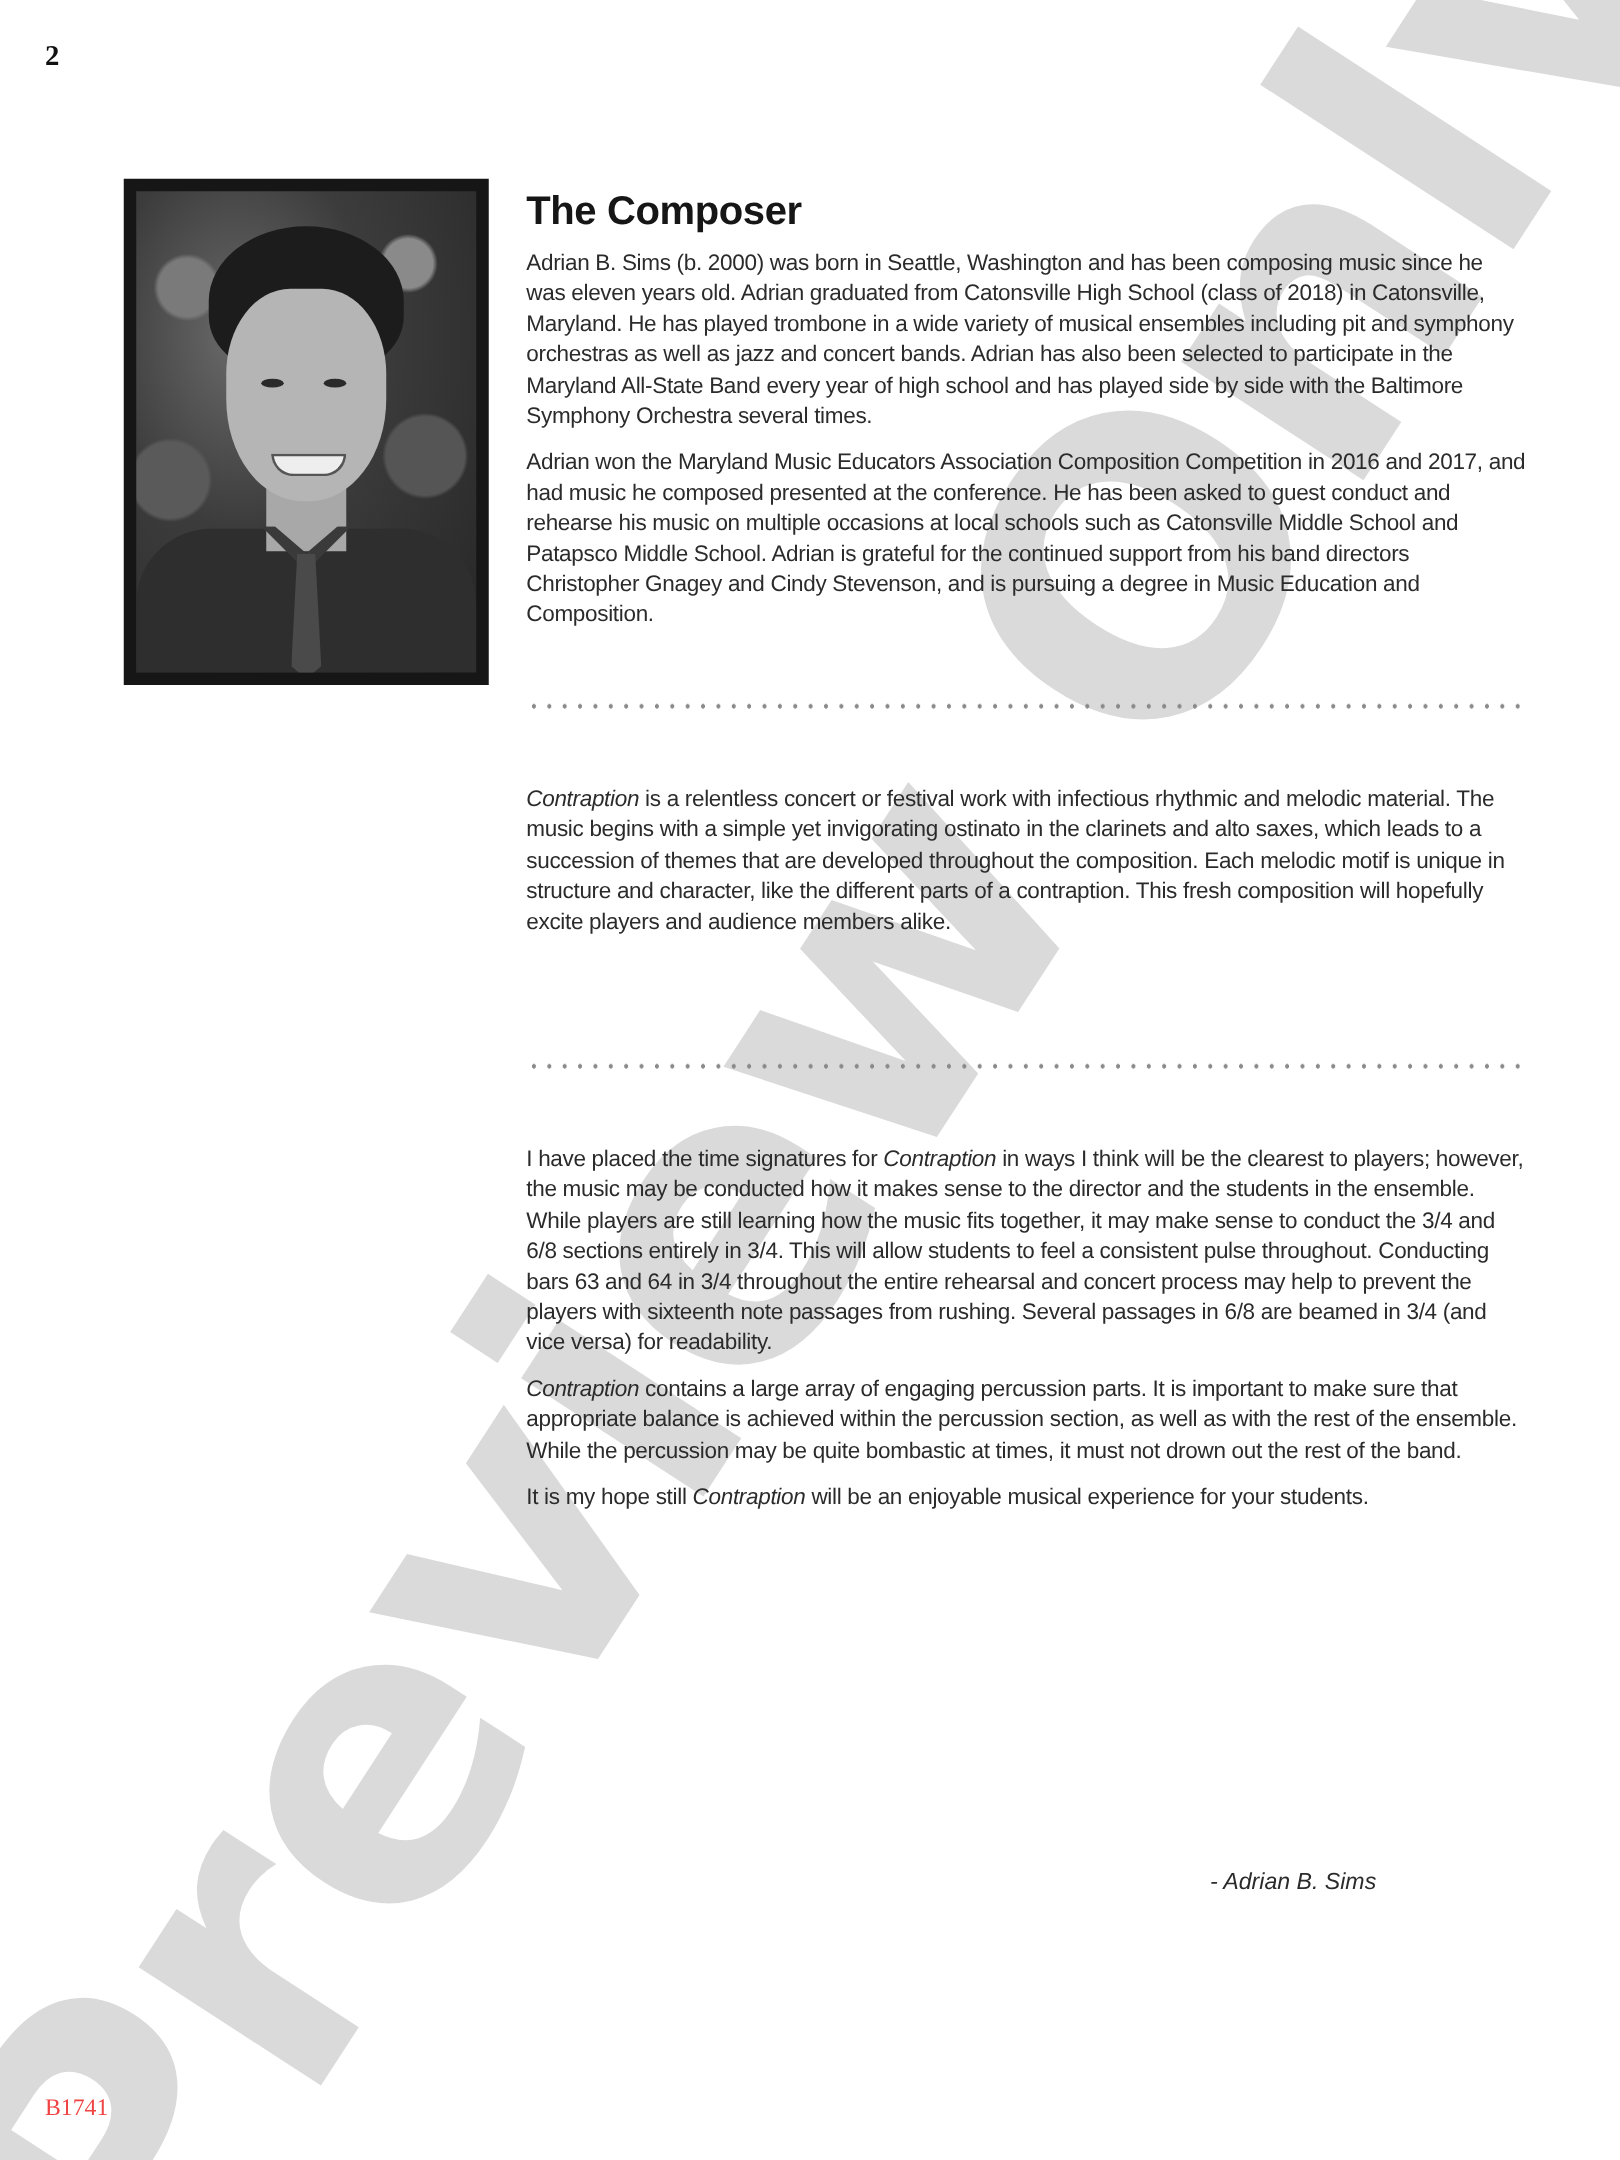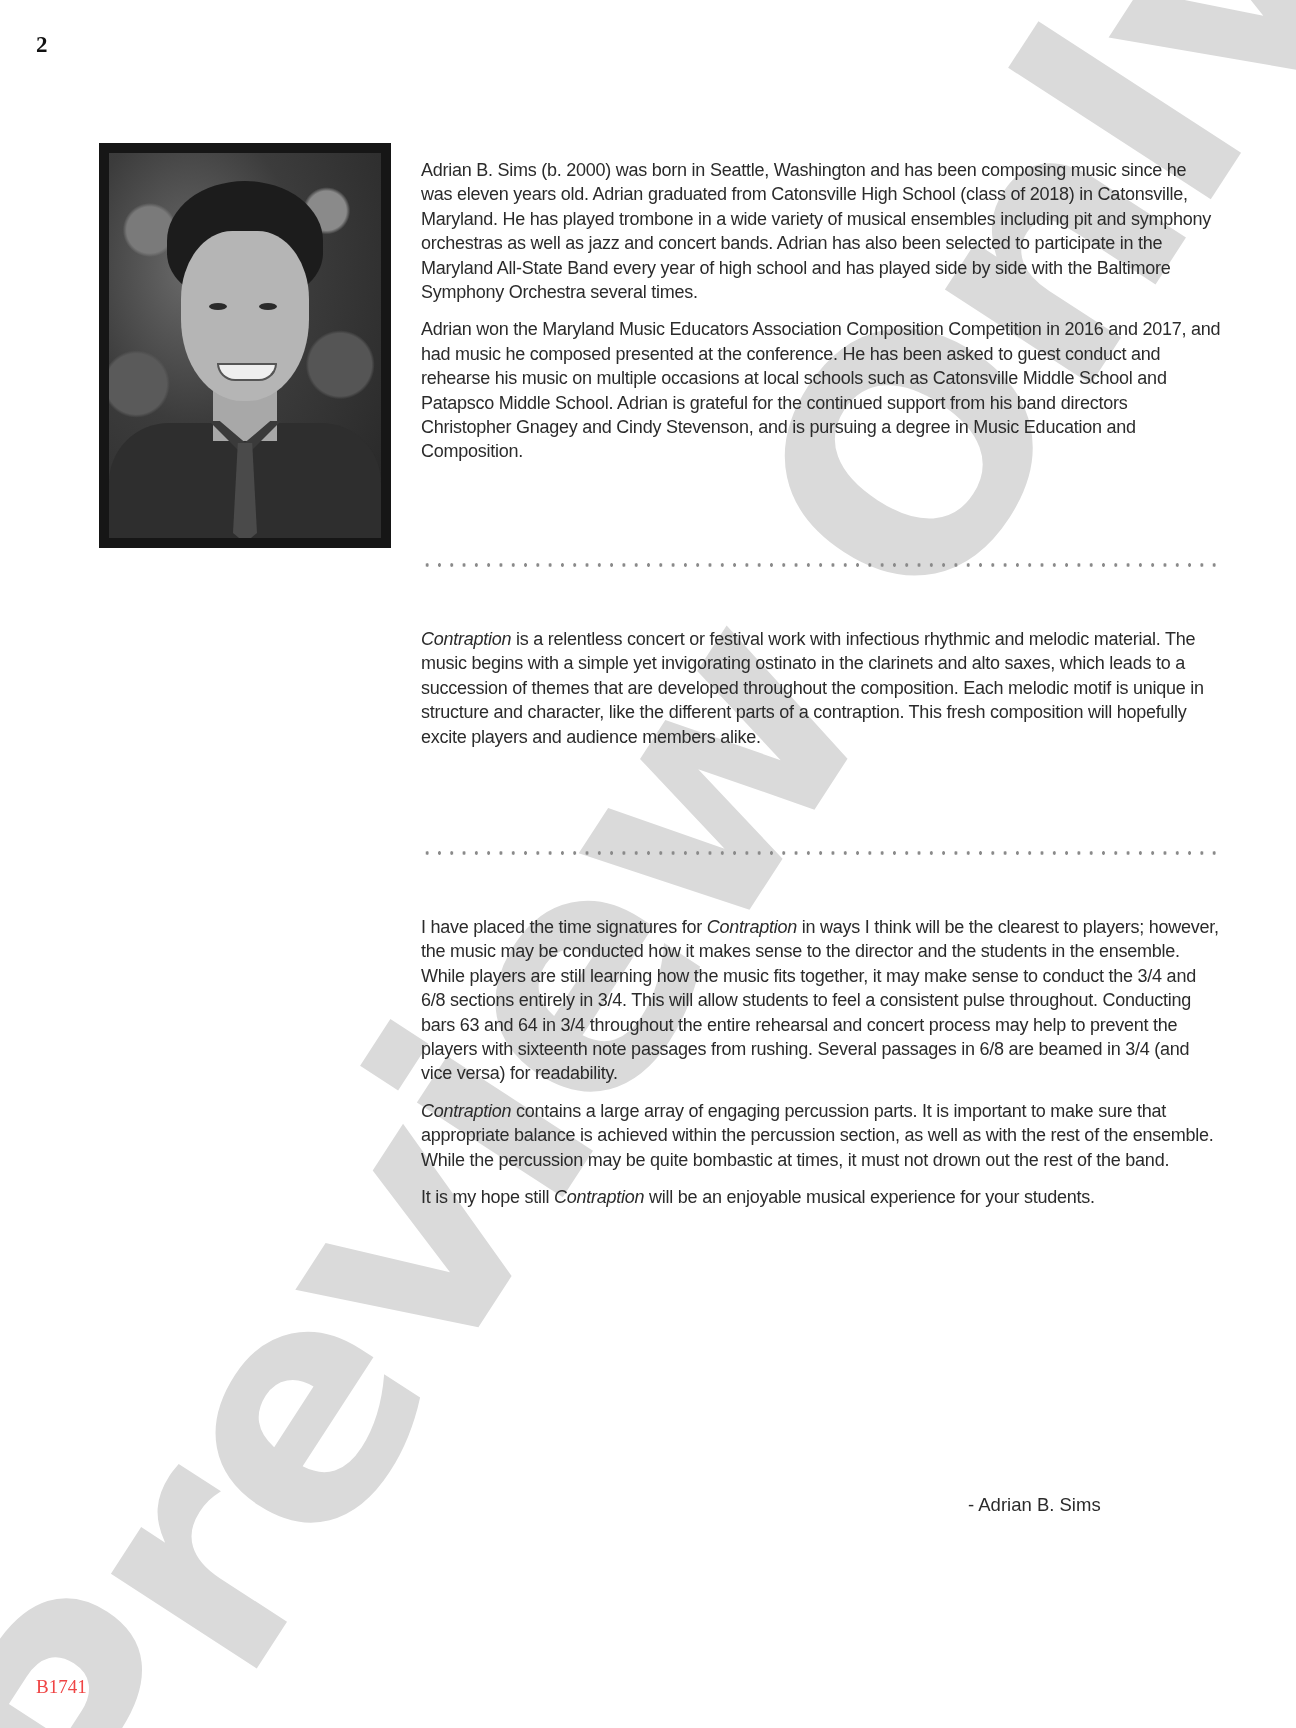--- a/index.html
+++ b/index.html
@@ -32,21 +32,21 @@
   .photo-inner .tie { position:absolute; left:124px; top:290px; width:24px; height:100px; background:#4a4a4a; clip-path:polygon(20% 0,80% 0,100% 90%,50% 100%,0 90%); }
 
   .content { position:absolute; left:421px; width:800px; z-index:2; }
   h2 { margin:0; font-family:"Liberation Sans", sans-serif; font-weight:bold; font-size:32px;
        color:#161616; letter-spacing:-0.3px; line-height:40px; }
   p { margin:0 0 13px 0; font-size:18px; line-height:24.4px; color:#2b2b2b; letter-spacing:-0.25px; }
   p em { }
   .divider { position:absolute; left:421px; width:800px; height:4px; z-index:2;
              background-image:radial-gradient(circle, #8a8a8a 1.6px, transparent 1.9px);
              background-size:12.3px 4px; background-repeat:repeat-x; }
-  .signature { position:absolute; left:968px; top:1494px; font-size:18.5px; color:#2b2b2b; z-index:2; }
+  .signature { position:absolute; left:968px; top:1494px; font-size:18.5px; font-style:italic; color:#2b2b2b; z-index:2; }
 </style>
 </head>
 <body>
 
 <div class="watermark">
   <span>Preview Only</span>
 </div>
 
 <div class="page-num">2</div>
 
@@ -59,20 +59,21 @@
     <div class="tie"></div>
     <div class="hair"></div>
     <div class="face"></div>
     <div class="eye" style="left:100px"></div>
     <div class="eye" style="left:150px"></div>
     <div class="smile"></div>
   </div>
 </div>
 
 <section class="content" style="top:148px">
+  <h2>The Composer</h2>
   <div style="height:10px"></div>
   <p>Adrian B. Sims (b. 2000) was born in Seattle, Washington and has been composing music since he was eleven years old. Adrian graduated from Catonsville High School (class of 2018) in Catonsville, Maryland. He has played trombone in a wide variety of musical ensembles including pit and symphony orchestras as well as jazz and concert bands. Adrian has also been selected to participate in the Maryland All-State Band every year of high school and has played side by side with the Baltimore Symphony Orchestra several times.</p>
   <p>Adrian won the Maryland Music Educators Association Composition Competition in 2016 and 2017, and had music he composed presented at the conference. He has been asked to guest conduct and rehearse his music on multiple occasions at local schools such as Catonsville Middle School and Patapsco Middle School. Adrian is grateful for the continued support from his band directors Christopher Gnagey and Cindy Stevenson, and is pursuing a degree in Music Education and Composition.</p>
 </section>
 
 <div class="divider" style="top:563px"></div>
 
 <section class="content" style="top:617px">
   <div style="height:10px"></div>
   <p><em>Contraption</em><span> is a relentless concert or festival work with infectious rhythmic and melodic material. The music begins with a simple yet invigorating ostinato in the clarinets and alto saxes, which leads to a succession of themes that are developed throughout the composition. Each melodic motif is unique in structure and character, like the different parts of a contraption. This fresh composition will hopefully excite players and audience members alike.</span></p>

